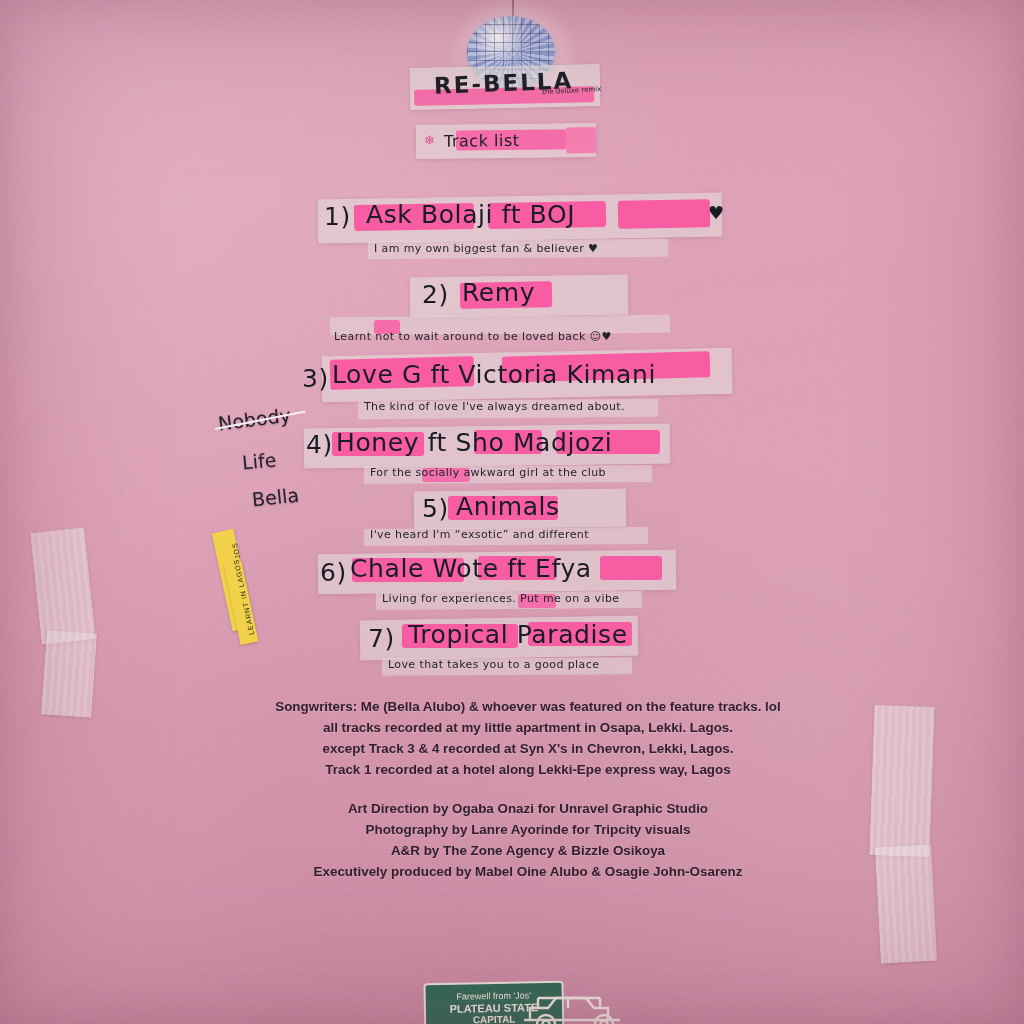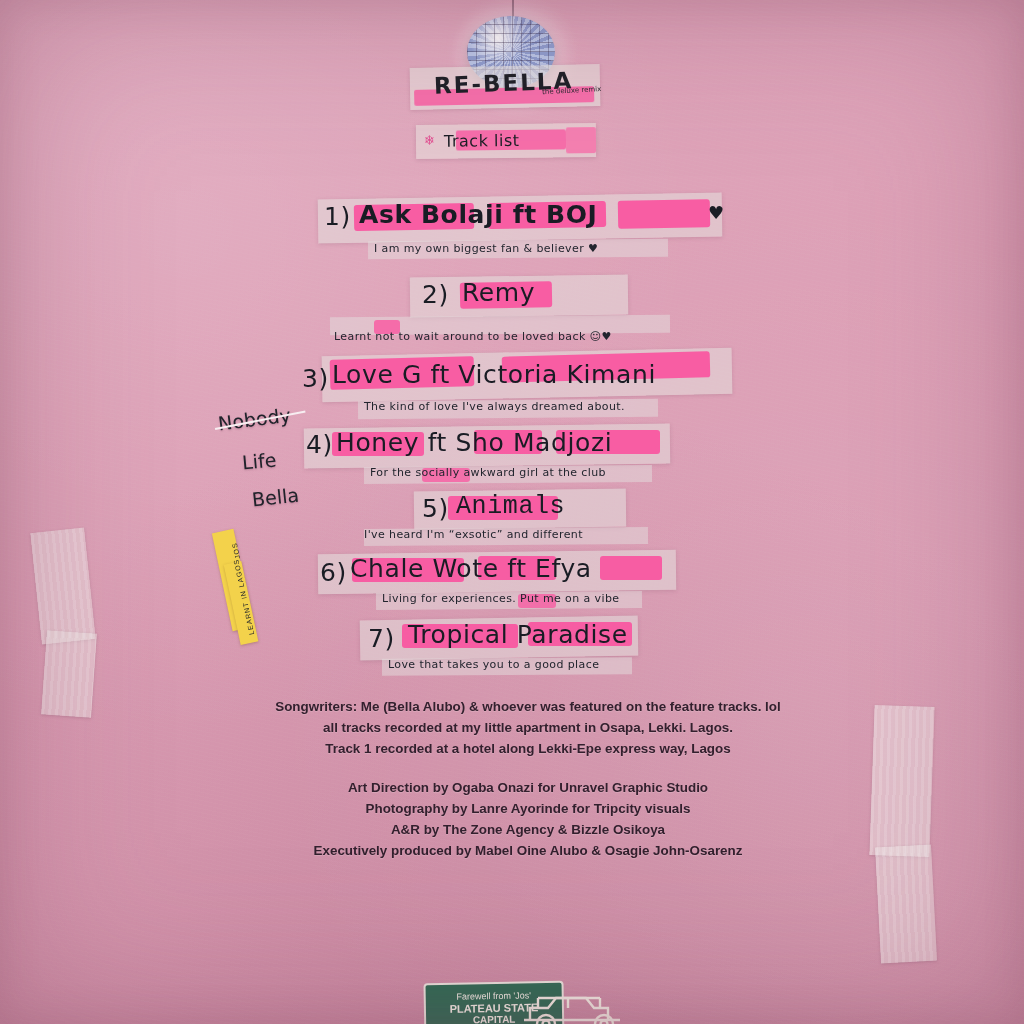--- a/index.html
+++ b/index.html
@@ -296,21 +296,21 @@
   <div id="learnt-in">
     <span>LEARNT IN LAGOS</span>
   </div>
 
   <div class="track" style="left:318px; top:196px;">
     <div class="band" style="width:404px; height:44px; transform:rotate(-1deg);"></div>
     <div class="mark" style="left:36px; top:8px; width:120px; height:26px; transform:rotate(-1deg);"></div>
     <div class="mark" style="left:170px; top:6px; width:118px; height:26px; transform:rotate(-1deg);"></div>
     <div class="mark" style="left:300px; top:4px; width:92px; height:28px; transform:rotate(-1deg);"></div>
     <div class="hand title" style="left:6px; top:6px;">1)</div>
-    <div class="hand title" style="left:41px; top:4px;font-weight:bold;">Ask  Bolaji   ft   BOJ</div>
+    <div class="hand title" style="left:48px; top:4px;">Ask  Bolaji   ft   BOJ</div>
     <div class="hand title heart" style="left:390px; top:6px; font-size:18px;">♥</div>
     <div class="sub-strip" style="left:50px; top:44px; width:300px; height:18px; transform:rotate(-0.5deg);"></div>
     <div class="hand sub" style="left:56px; top:46px;">I am my own biggest fan &amp; believer  ♥</div>
   </div>
 
   <div class="track" style="left:330px; top:276px;">
     <div class="band" style="left:80px; width:218px; height:40px; transform:rotate(-0.8deg);"></div>
     <div class="mark" style="left:130px; top:6px; width:92px; height:26px; transform:rotate(-1deg);"></div>
     <div class="hand title" style="left:92px; top:4px;">2)</div>
     <div class="hand title" style="left:132px; top:2px;">Remy</div>
@@ -338,23 +338,23 @@
     <div class="hand title" style="left:32px; top:2px;">Honey   ft   Sho  Madjozi</div>
     <div class="sub-strip" style="left:60px; top:40px; width:288px; height:17px; transform:rotate(-0.4deg);"></div>
     <div class="mark" style="left:118px; top:42px; width:48px; height:14px; opacity:.7;"></div>
     <div class="hand sub" style="left:66px; top:40px;">For the socially awkward girl at the club</div>
   </div>
 
   <div class="track" style="left:364px; top:490px;">
     <div class="band" style="left:50px; width:212px; height:38px; transform:rotate(-0.8deg);"></div>
     <div class="mark" style="left:84px; top:6px; width:110px; height:24px;"></div>
     <div class="hand title" style="left:58px; top:4px;">5)</div>
-    <div class="hand title" style="left:92px; top:2px;font-family:Liberation Mono, monospace;">Animals</div>
+    <div class="hand title" style="left:92px; top:2px;">Animals</div>
     <div class="sub-strip" style="left:0px; top:38px; width:284px; height:17px; transform:rotate(-0.4deg);"></div>
-    <div class="hand sub" style="left:0; top:38px;">I've heard I'm “exsotic” and different</div>
+    <div class="hand sub" style="left:6px; top:38px;">I've heard I'm “exsotic” and different</div>
   </div>
 
   <div class="track" style="left:318px; top:552px;">
     <div class="band" style="left:0px; width:358px; height:40px; transform:rotate(-0.7deg);"></div>
     <div class="mark" style="left:34px; top:6px; width:112px; height:24px;"></div>
     <div class="mark" style="left:160px; top:4px; width:78px; height:24px;"></div>
     <div class="mark" style="left:282px; top:4px; width:62px; height:24px;"></div>
     <div class="hand title" style="left:2px; top:6px;">6)</div>
     <div class="hand title" style="left:32px; top:2px;">Chale  Wote    ft    Efya</div>
     <div class="sub-strip" style="left:58px; top:40px; width:266px; height:17px; transform:rotate(-0.4deg);"></div>
@@ -369,20 +369,21 @@
     <div class="hand title" style="left:8px; top:6px;">7)</div>
     <div class="hand title" style="left:48px; top:2px;">Tropical   Paradise</div>
     <div class="sub-strip" style="left:22px; top:40px; width:250px; height:17px; transform:rotate(-0.3deg);"></div>
     <div class="hand sub" style="left:28px; top:40px;">Love that takes you to a good place</div>
   </div>
 
   <div id="credits">
     <div class="block">
       <div>Songwriters: Me (Bella Alubo) &amp; whoever was featured on the feature tracks.  lol</div>
       <div>all tracks recorded at my little apartment in Osapa, Lekki. Lagos.</div>
+      <div>except Track 3 &amp; 4 recorded at Syn X's in Chevron, Lekki, Lagos.</div>
       <div>Track 1 recorded at a hotel along Lekki-Epe express way, Lagos</div>
     </div>
     <div class="block" style="margin-top:18px;">
       <div>Art Direction by Ogaba Onazi for Unravel Graphic Studio</div>
       <div>Photography by Lanre  Ayorinde for Tripcity visuals</div>
       <div>A&amp;R by The Zone Agency &amp; Bizzle Osikoya</div>
       <div>Executively produced by Mabel Oine Alubo &amp; Osagie John-Osarenz</div>
     </div>
   </div>
 

